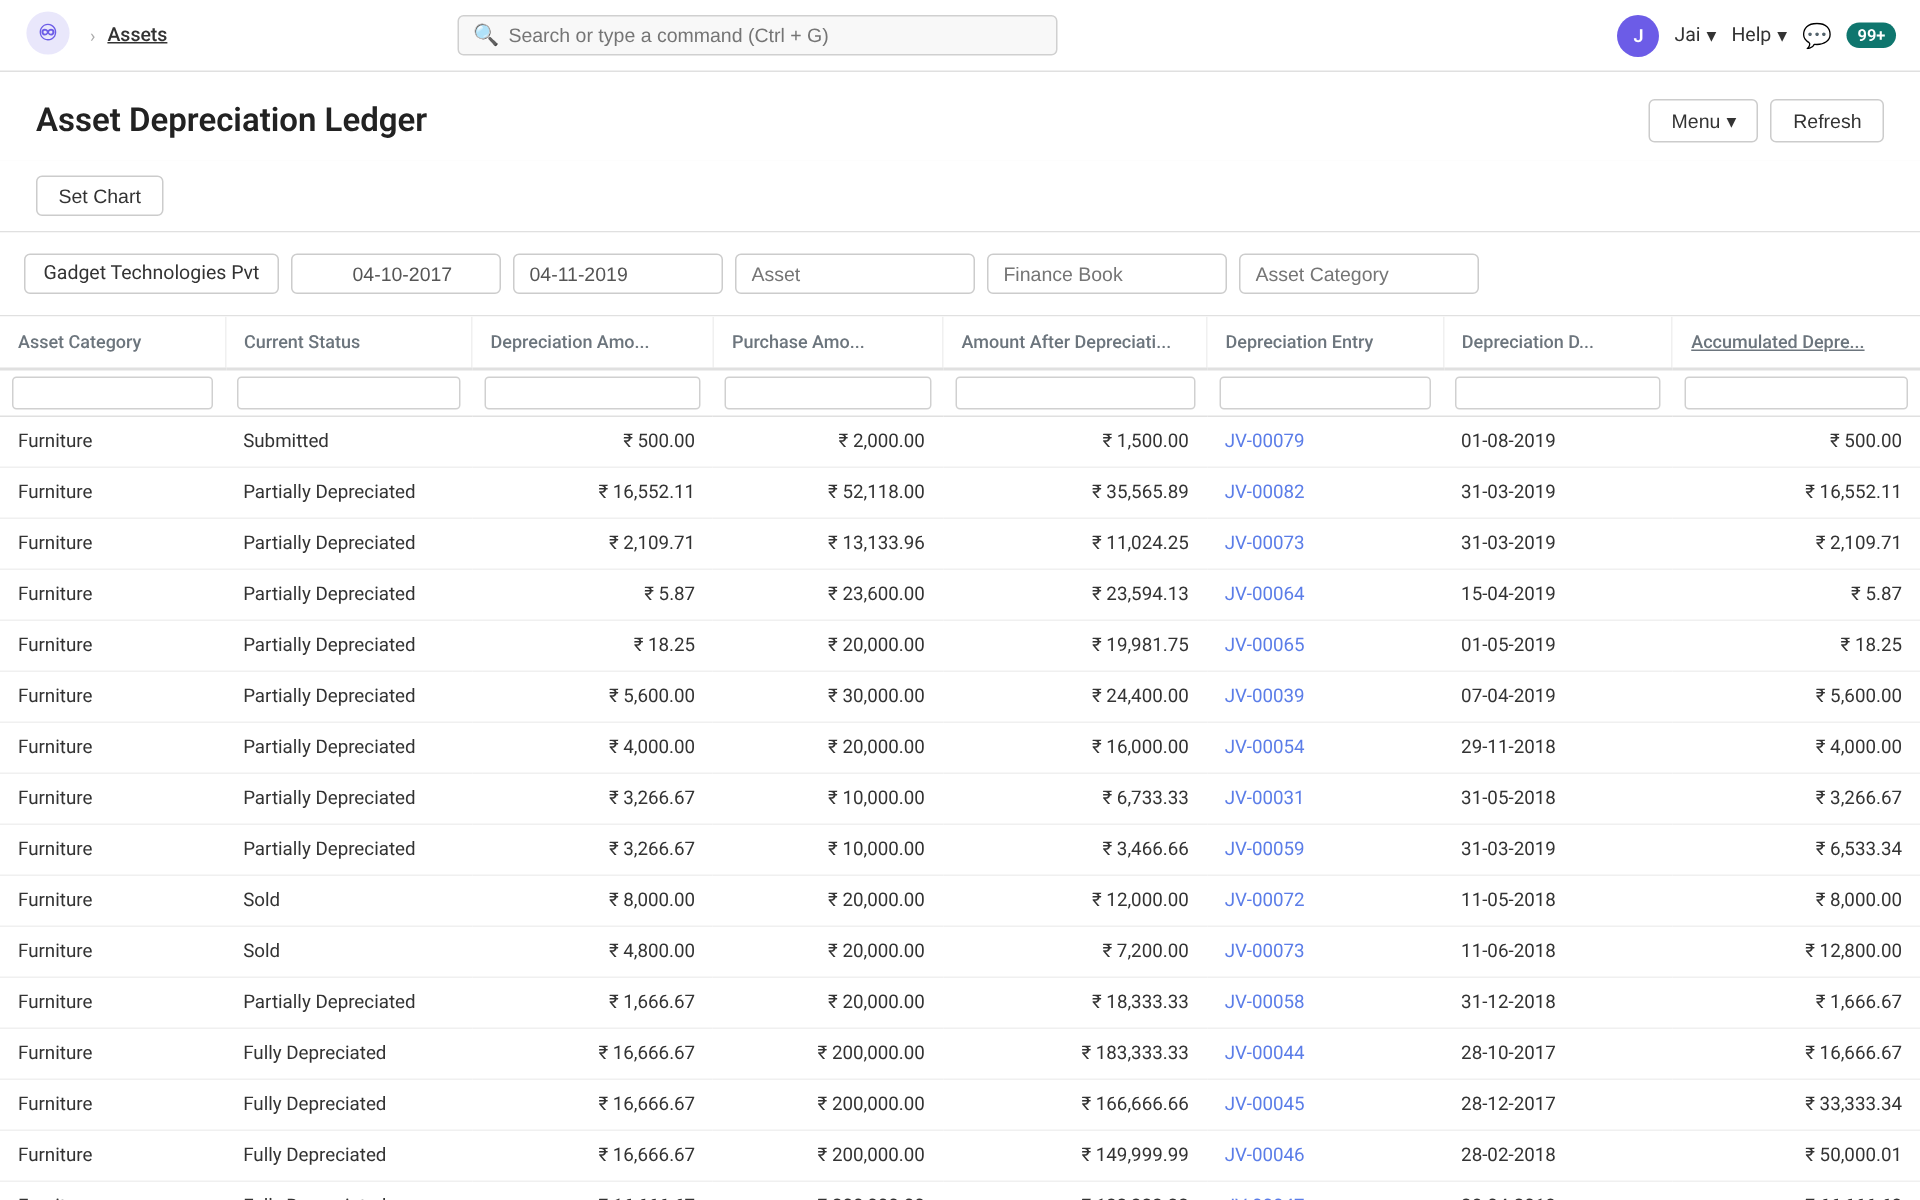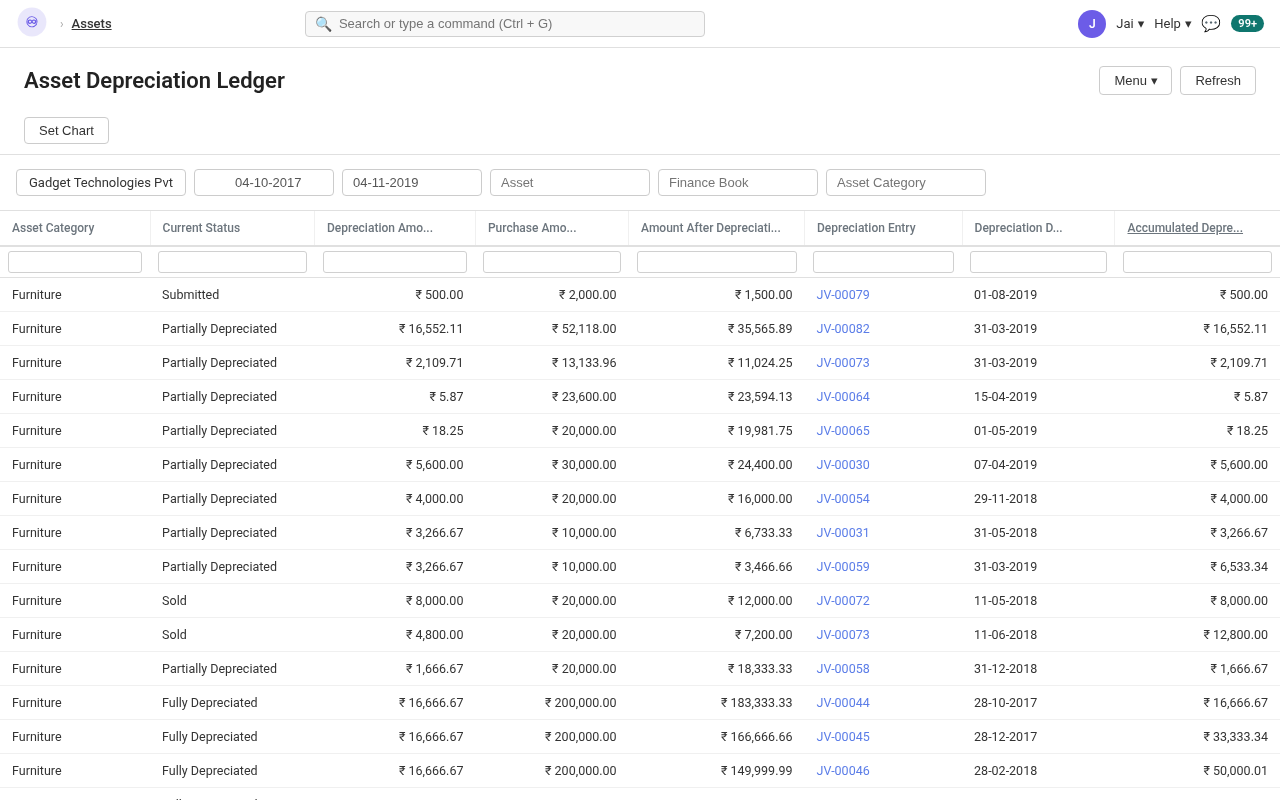--- a/index.html
+++ b/index.html
@@ -216,21 +216,21 @@
           <td class="link-cell">JV-00065</td>
           <td>01-05-2019</td>
           <td class="numeric">₹ 18.25</td>
         </tr>
         <tr>
           <td>Furniture</td>
           <td>Partially Depreciated</td>
           <td class="numeric">₹ 5,600.00</td>
           <td class="numeric">₹ 30,000.00</td>
           <td class="numeric">₹ 24,400.00</td>
-          <td class="link-cell">JV-00030</td>
+          <td class="link-cell">JV-00039</td>
           <td>07-04-2019</td>
           <td class="numeric">₹ 5,600.00</td>
         </tr>
         <tr>
           <td>Furniture</td>
           <td>Partially Depreciated</td>
           <td class="numeric">₹ 4,000.00</td>
           <td class="numeric">₹ 20,000.00</td>
           <td class="numeric">₹ 16,000.00</td>
           <td class="link-cell">JV-00054</td>

